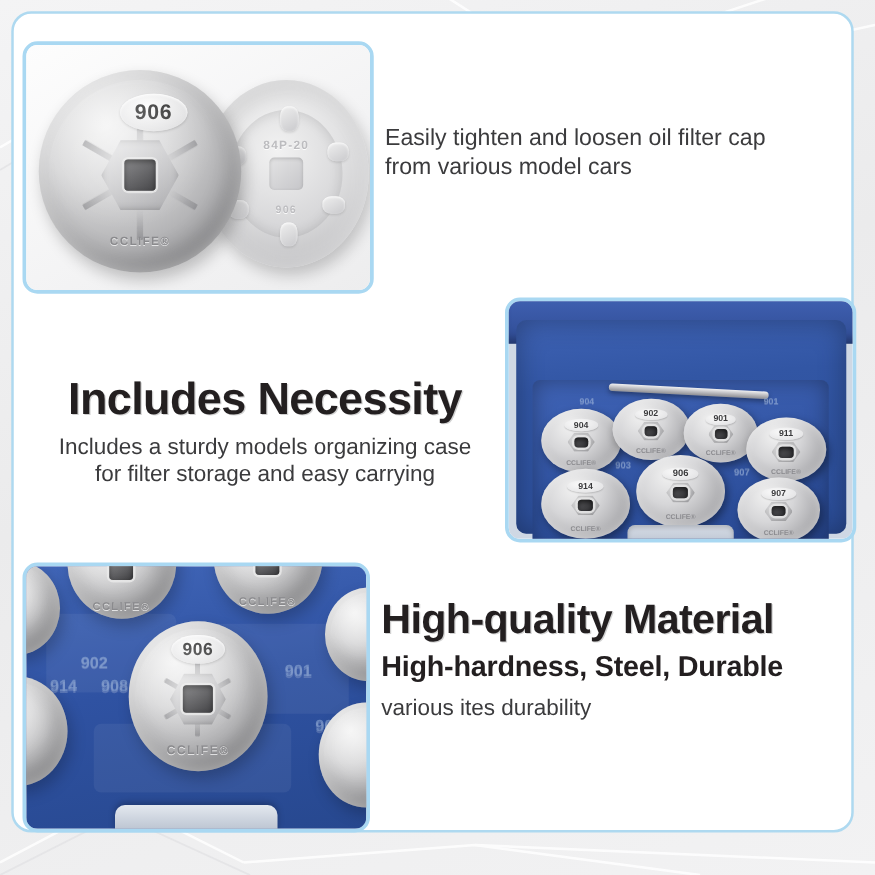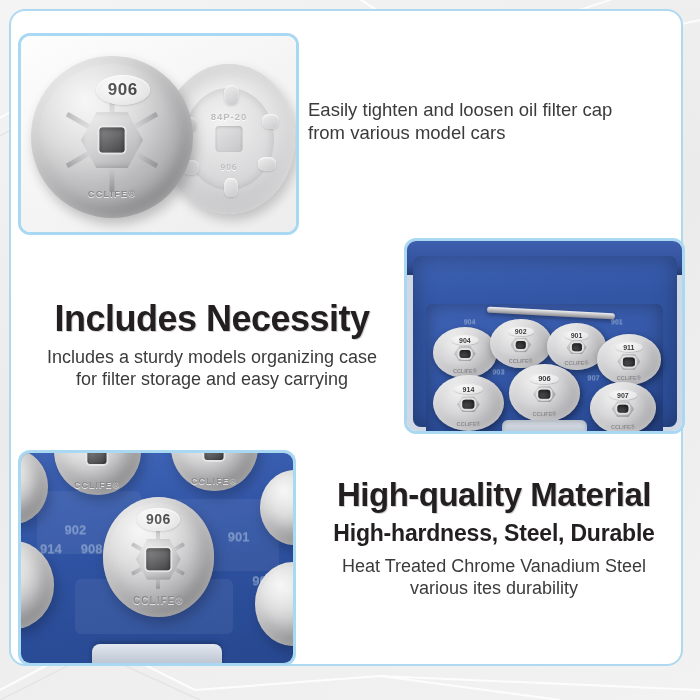--- a/index.html
+++ b/index.html
@@ -235,21 +235,21 @@
   .h-body { color:#3b3b3d; line-height:1.22; }
 
   #txt-models   { left:308px; top:88px;  width:372px; }
   #txt-models .h-title { font-size:39px; line-height:1.05; }
   #txt-models .h-body  { font-size:18.5px; margin-top:11px; }
 
   #txt-toolbox  { left:26px;  top:300px; width:372px; text-align:center; }
   #txt-toolbox .h-title { font-size:36px; line-height:1.05; }
   #txt-toolbox .h-body  { font-size:18px; margin-top:9px; }
 
-  #txt-material { left:305px; top:478px; width:378px;text-align:center; }
+  #txt-material { left:305px; top:478px; width:378px; }
   #txt-material .h-title    { font-size:33px; line-height:1.06; }
   #txt-material .h-sub-bold { font-size:23px; margin-top:7px; letter-spacing:-.2px; }
   #txt-material .h-body     { font-size:18px; margin-top:9px; }
 </style>
 </head>
 <body>
 
 <div id="bg-pattern">
   <div id="bg-base"></div>
   <svg width="700" height="700" style="position:absolute;inset:0">
@@ -427,16 +427,15 @@
   <div class="h-body">
     <div>Includes a sturdy models organizing case</div>
     <div>for filter storage and easy carrying</div>
   </div>
 </div>
 
 <div class="text-block" id="txt-material">
   <div class="h-title">High-quality Material</div>
   <div class="h-sub-bold">High-hardness, Steel, Durable</div>
   <div class="h-body">
-    <div>Heat Treated Chrome Vanadium Steel</div>
     <div>various ites durability</div>
   </div>
 </div>
 
 </body></html>

